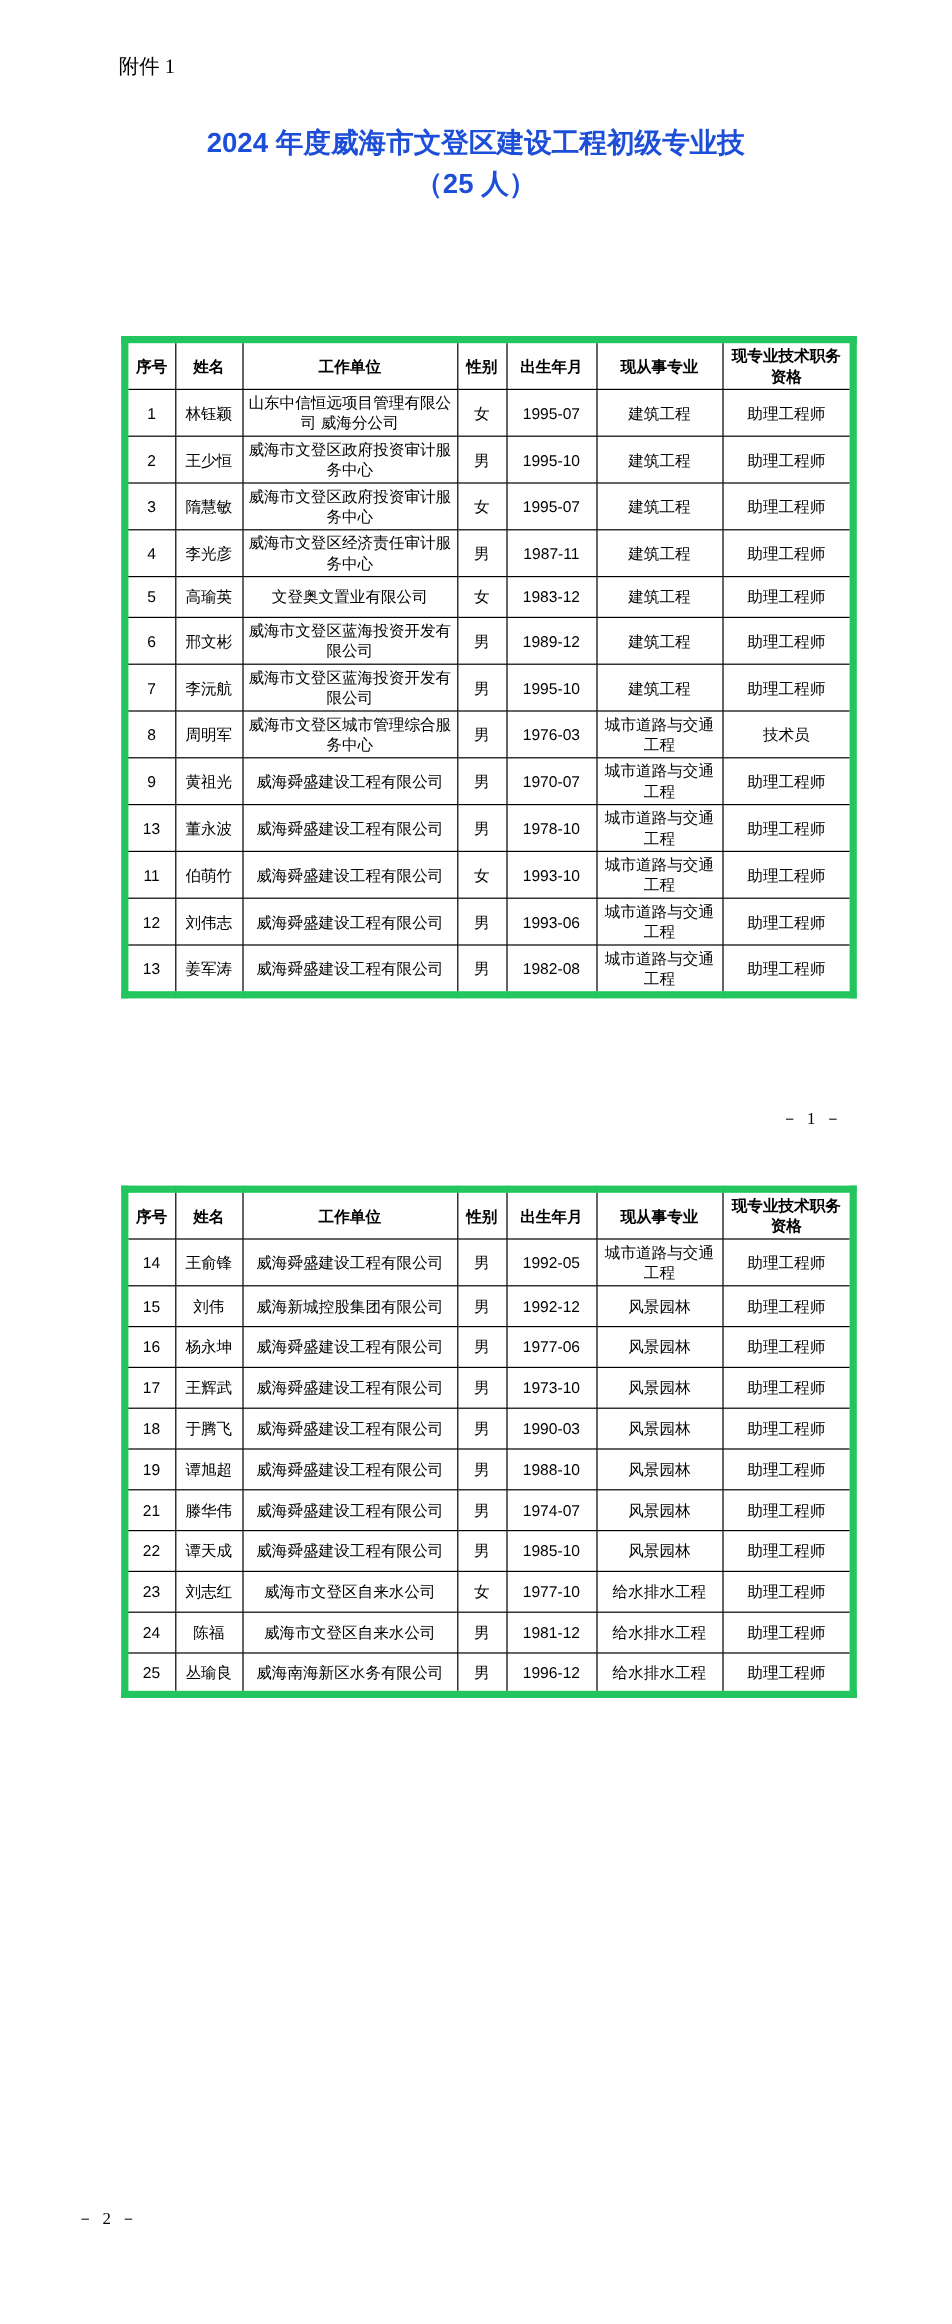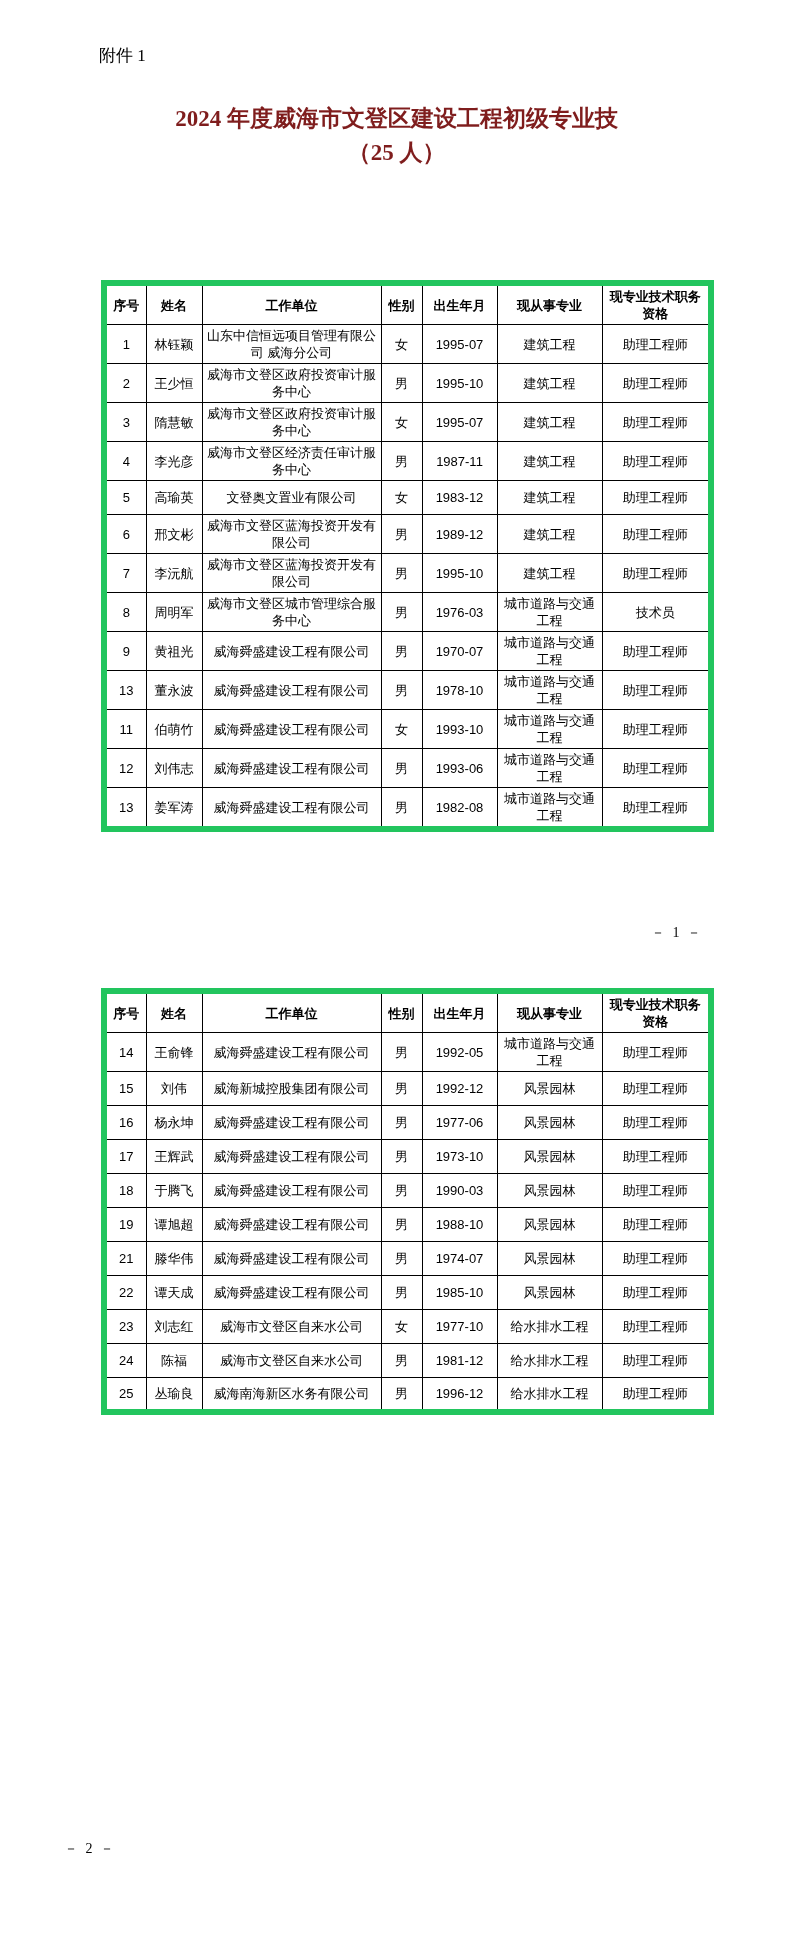--- a/index.html
+++ b/index.html
@@ -20,25 +20,25 @@
     font-size: 17px;
     font-family: "Liberation Serif", serif;
     margin-left: 20px;
   }
   .doc-title {
     position: absolute;
     left: 40px;
     right: 40px;
     top: 102px;
     text-align: center;
-    font-family: Liberation Serif, serif;
+    font-family: Liberation Sans, sans-serif;
     font-weight: bold;
     font-size: 23px;
     line-height: 34px;
-    color: #7f1d1d;
+    color: #1d4ed8;
   }
   table.roster {
     position: absolute;
     left: 101px;
     border-collapse: collapse;
     table-layout: fixed;
     width: 607px;
     font-family: "Liberation Sans", sans-serif;
     font-size: 13px;
     border: 6px solid #22c55e;

